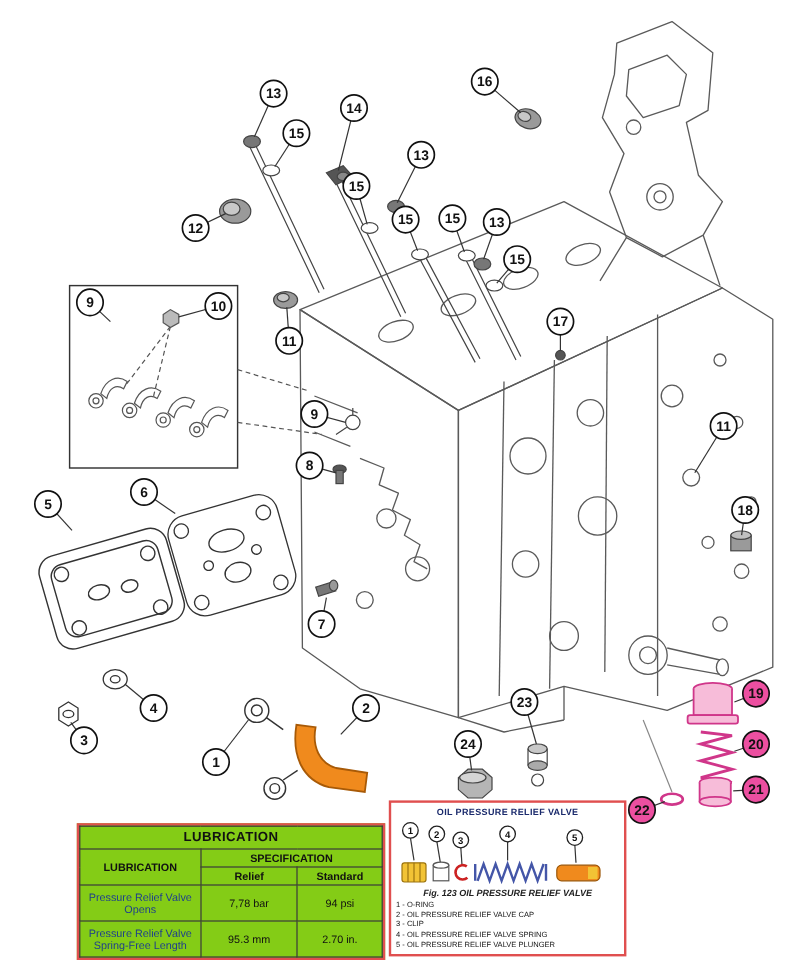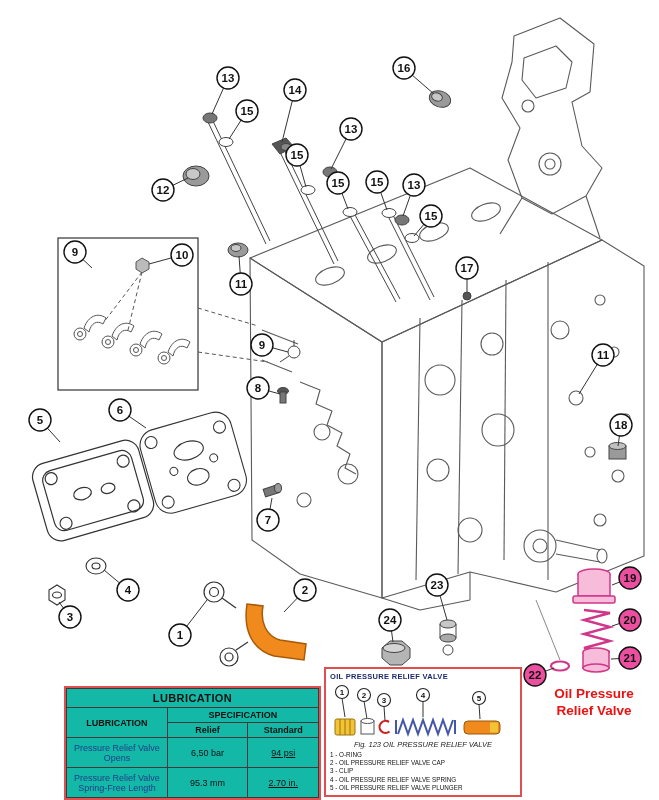--- a/index.html
+++ b/index.html
@@ -1,35 +1,35 @@
 <!DOCTYPE html>
 <html><head>
 <meta charset="utf-8">
 <style>
   * { box-sizing: border-box; margin: 0; padding: 0; }
   html,body { width: 659px; height: 800px; background:#ffffff; font-family:"Liberation Sans",sans-serif; }
   #wrap { position:relative; width:659px; height:800px; overflow:hidden; background:#fff; }
   #stage { position:absolute; left:0; top:0; }
 
   
-  .table-frame { position:absolute; left:64px; top:686px; width:257px; border:2px solid #e04f4f; background:#14b8a6; }
+  .table-frame { position:absolute; left:64px; top:686px; width:257px; border:2px solid #e04f4f; background:#84cc16; }
   table { width:100%; border-collapse:collapse; font-size:9px; color:#111; }
   th, td { border:1px solid #3a3a3a; text-align:center; padding:2px 3px; vertical-align:middle; }
   tr.title-row th { font-size:11px; font-weight:bold; letter-spacing:.4px; padding:3px; }
   th { font-weight:bold; }
   td.desc { color:#1f3f8c; font-weight:normal; width:40%; }
   td.val-metric { width:32%; }
-  td.val-standard { width:28%;text-decoration:underline; }
+  td.val-standard { width:28%; }
   tr.data-row td { height:30px; }
 
   
   .inset { position:absolute; left:324px; top:667px; width:198px; height:130px; border:2px solid #e04f4f; background:#fff; padding:2px 4px; }
-  .inset-title { font-size:7.5px; font-weight:bold; letter-spacing:.3px; color:#1a2a6c; margin-top:1px; }
+  .inset-title { font-size:7.5px; font-weight:bold; letter-spacing:.3px; text-align:center; color:#1a2a6c; margin-top:1px; }
   .inset svg { display:block; margin:0 auto; }
-  .inset-caption { font-size:7.5px; font-weight:normal; font-style:italic; text-align:center; color:#222; margin:1px 0 2px 0; }
+  .inset-caption { font-size:7.5px; font-weight:bold; font-style:italic; text-align:center; color:#222; margin:1px 0 2px 0; }
   .inset-legend { font-size:6.3px; line-height:1.3; color:#111; }
 
   
   .valve-annotation { position:absolute; left:534px; top:686px; width:120px; color:#ee1111; font-weight:bold; font-size:13.5px; line-height:1.25; text-align:center; }
 </style>
 </head>
 <body>
 
 <div id="wrap">
 
@@ -383,21 +383,21 @@
     <tr>
       <th rowspan="2">LUBRICATION</th>
       <th colspan="2">SPECIFICATION</th>
     </tr>
     <tr>
       <th>Relief</th>
       <th>Standard</th>
     </tr>
     <tr class="data-row">
       <td class="desc">Pressure Relief Valve Opens</td>
-      <td class="val-metric">6,50 bar</td>
+      <td class="val-metric">7,78 bar</td>
       <td class="val-standard">94 psi</td>
     </tr>
     <tr class="data-row">
       <td class="desc">Pressure Relief Valve Spring-Free Length</td>
       <td class="val-metric">95.3 mm</td>
       <td class="val-standard">2.70 in.</td>
     </tr>
   </tbody>
       </table>
 </div>
@@ -460,18 +460,14 @@
   <div class="inset-caption">Fig. 123 OIL PRESSURE RELIEF VALVE</div>
   <div class="inset-legend">
     <div>1 - O-RING</div>
     <div>2 - OIL PRESSURE RELIEF VALVE CAP</div>
     <div>3 - CLIP</div>
     <div>4 - OIL PRESSURE RELIEF VALVE SPRING</div>
     <div>5 - OIL PRESSURE RELIEF VALVE PLUNGER</div>
   </div>
 </div>
 
-<div class="valve-annotation">
-  <div>Oil Pressure</div>
-  <div>Relief Valve</div>
+
 </div>
 
-</div>
-
 </body></html>

